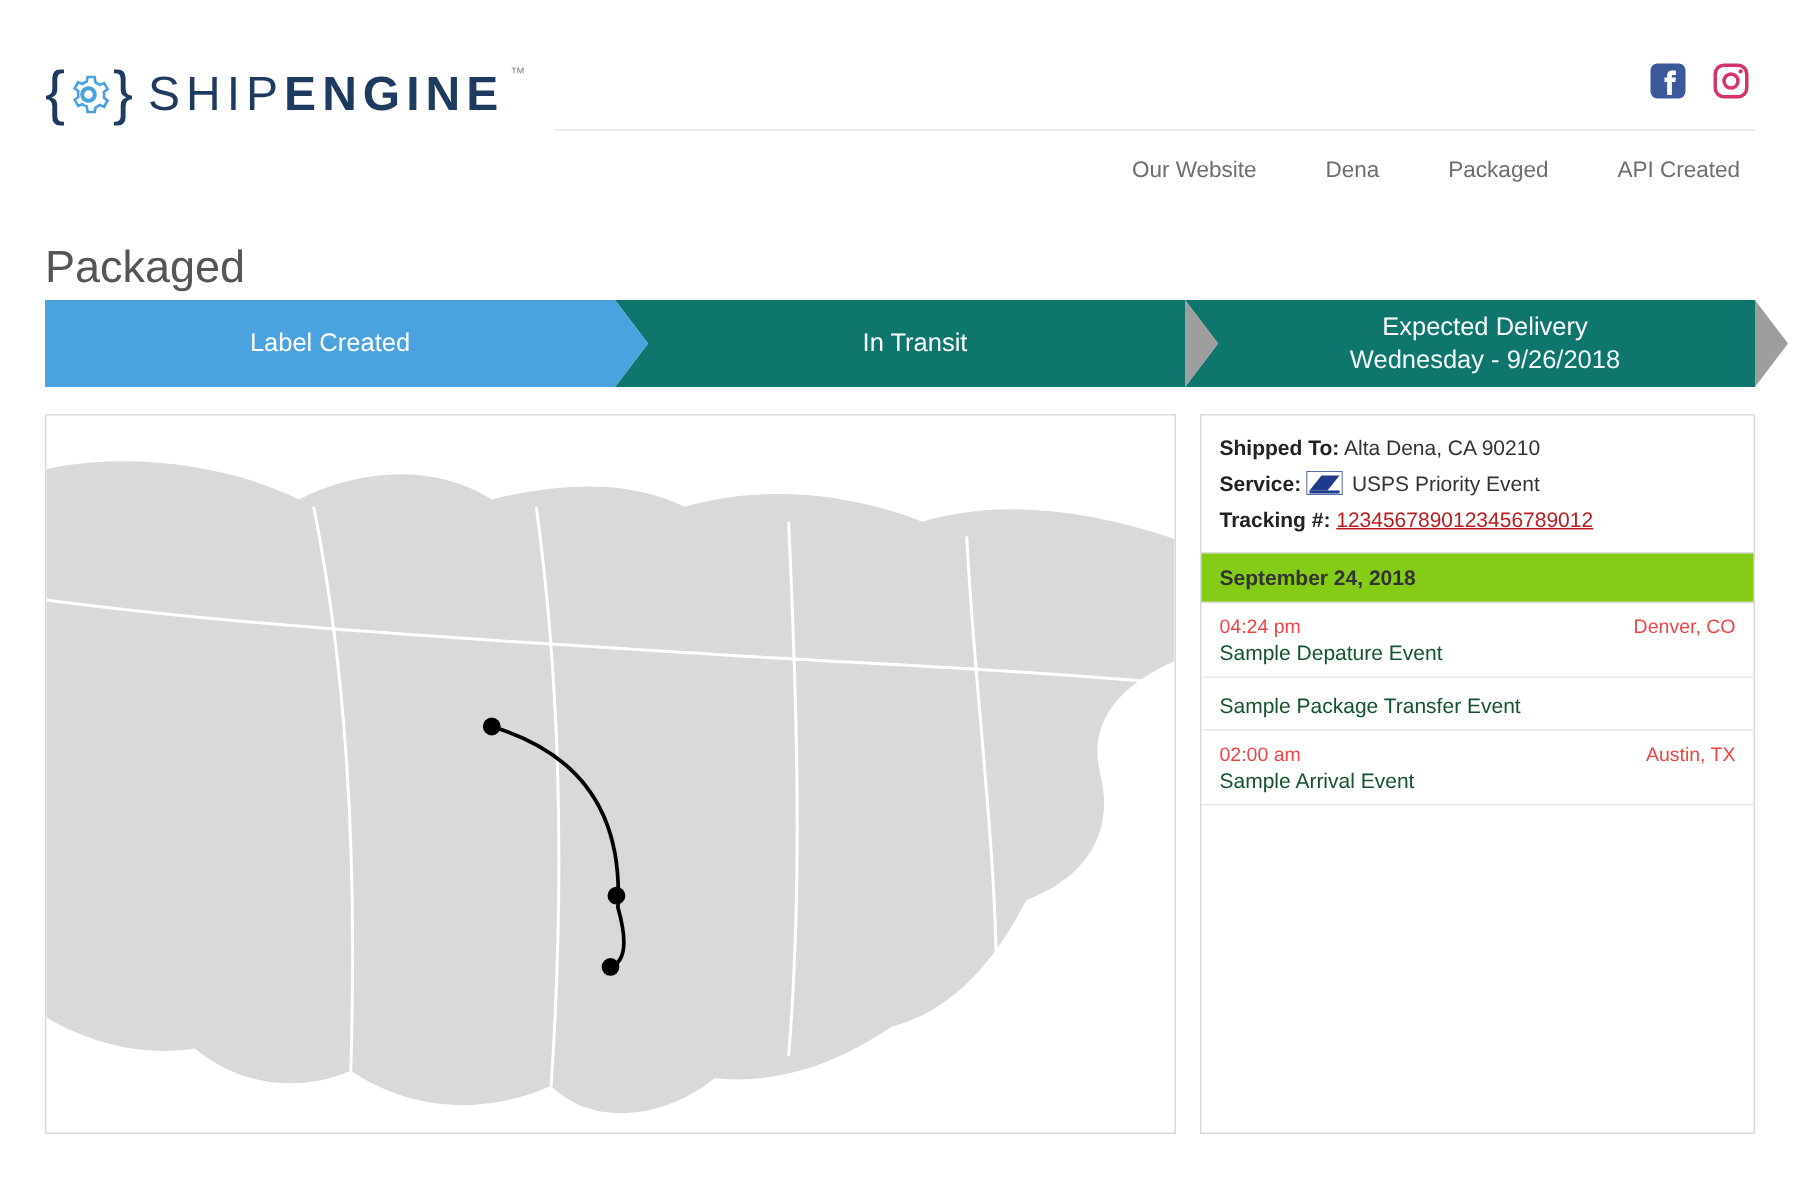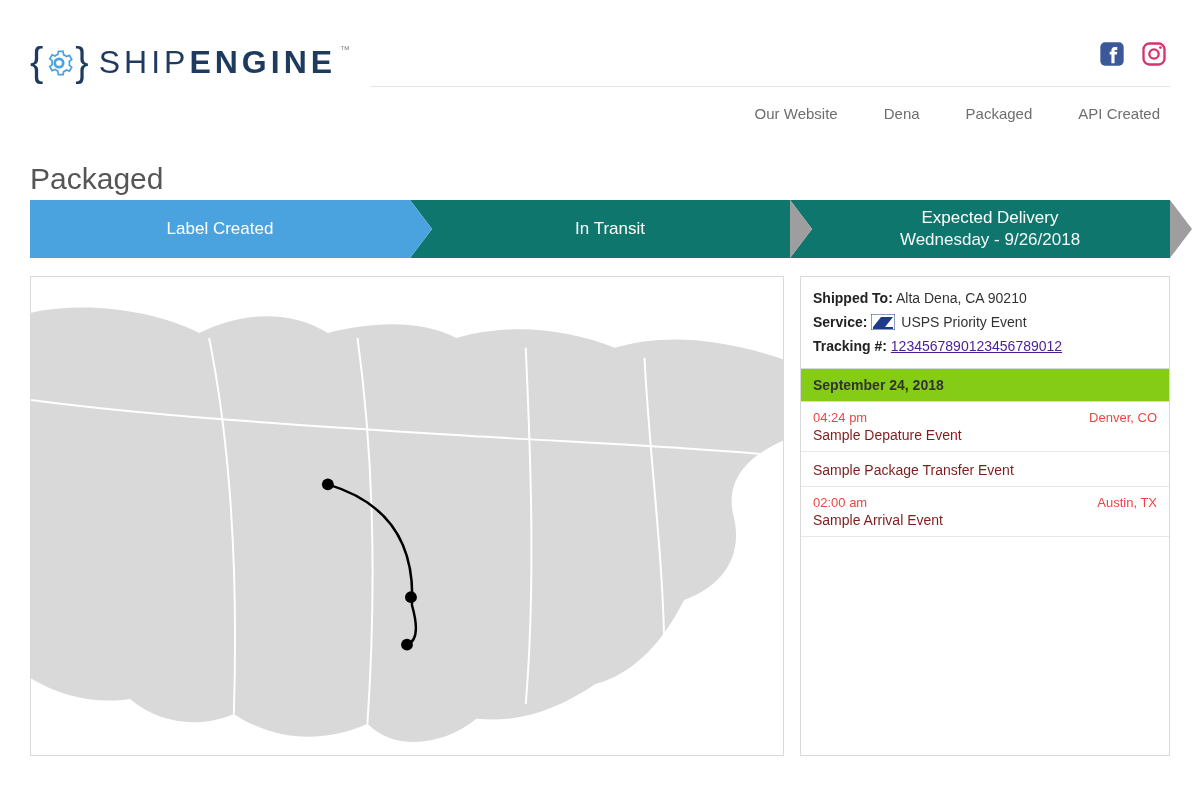--- a/index.html
+++ b/index.html
@@ -169,21 +169,21 @@
   .details-header {
     padding: 10px 12px;
     border-bottom: 1px solid #d9d9d9;
     line-height: 1.7;
   }
   .details-header strong {
     color: #222;
     font-weight: 700;
   }
   .tracking-link {
-    color: #4c1d95;
+    color: #b91c1c;
     text-decoration: underline;
     cursor: pointer;
   }
   .date-header {
     background: #84cc16;
     padding: 8px 12px;
     font-weight: 600;
     color: #333;
     border-bottom: 1px solid #d9d9d9;
   }
@@ -191,21 +191,21 @@
     padding: 8px 12px;
     border-bottom: 1px solid #e8e8e8;
   }
   .event .row1 {
     display: flex;
     justify-content: space-between;
     color: #ef4444;
     font-size: 13px;
   }
   .event .desc {
-    color: #7f1d1d;
+    color: #14532d;
     font-size: 14px;
     margin-top: 2px;
   }
 
   .usps-icon {
     display: inline-block;
     vertical-align: middle;
     width: 24px;
     height: 16px;
     margin-right: 2px;

